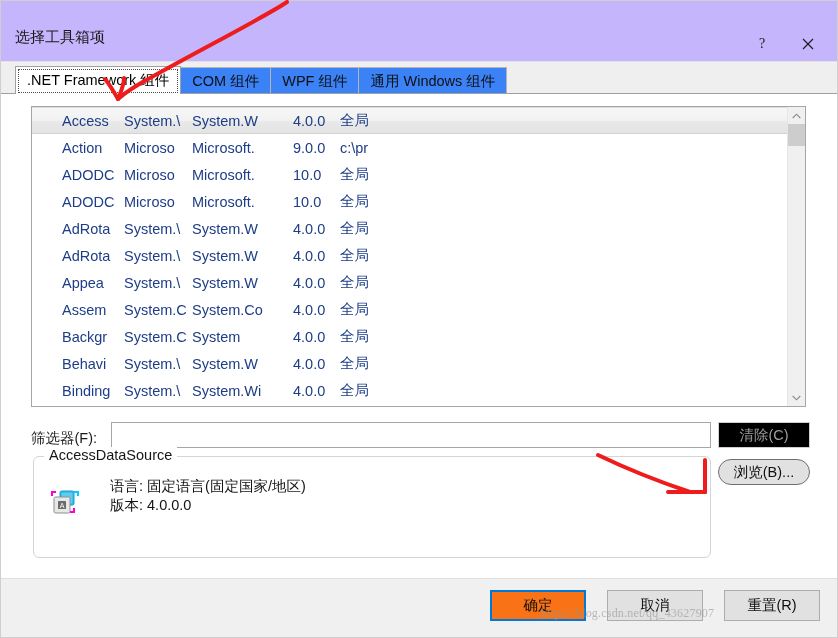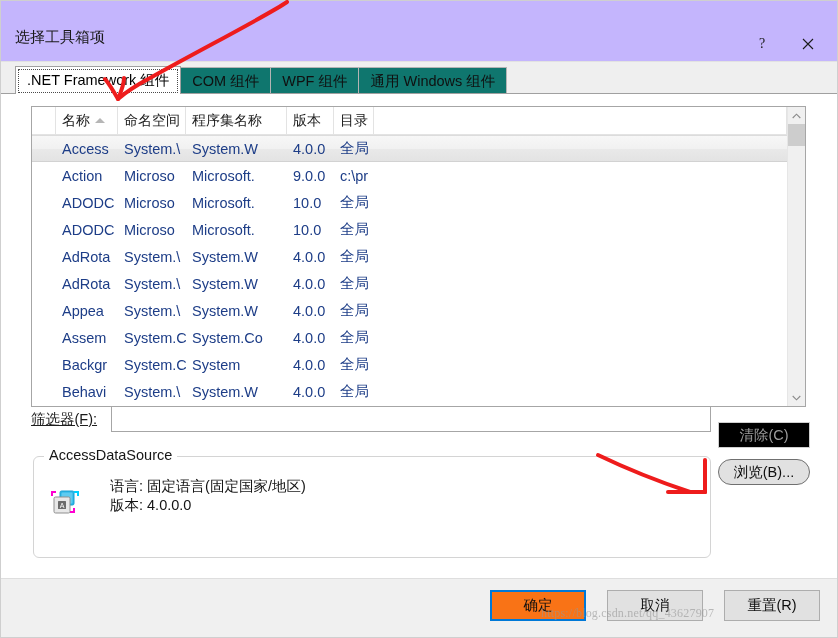--- a/index.html
+++ b/index.html
@@ -74,21 +74,21 @@
     align-items: flex-end;
     height: 28px;
   }
   .tab {
     height: 27px;
     box-sizing: border-box;
     display: flex; align-items: center;
     padding: 0 11px;
     font-size: 14.5px;
     color: #101010;
-    background: #0f766e;
+    background: #3b82f6;
     border: 1px solid #b4b4b4;
     border-bottom: none;
     margin-right: -1px;
     white-space: nowrap;
     cursor: default;
     position: relative;
   }
   .tab.active {
     background: #ffffff;
     border-color: #a0a0a0;
@@ -227,26 +227,25 @@
     position: absolute;
     left: 0; top: 17px;
     width: 17px; height: 22px;
     background: #cdcdcd;
     cursor: default;
   }
 
   
   .filter-row {
     position: absolute;
-    left: 30px; top: 312px;
+    left: 30px; top: 328px;
     width: 775px;
     height: 26px;
     display: flex;
-    align-items: center;
-    text-decoration: underline;
+    align-items: flex-end;
   }
   .filter-label {
     font-size: 14.5px;
     color: #1a1a1a;
     width: 80px;
     flex: 0 0 80px;
     white-space: nowrap;
   }
   .filter-input {
     flex: 0 0 600px;
@@ -416,40 +415,20 @@
         <span>通用 Windows 组件</span>
       </div>
     </div>
   </div>
 
   <div class="dialog-body">
 
     <div class="listview">
       <div class="lv-main">
 
-        <div class="lv-header">
-          <div class="lv-h col-chk"></div>
-          <div class="lv-h col-name">
-            <span>名称</span>
-            <span class="sort-asc"></span>
-          </div>
-          <div class="lv-h col-ns">
-            <span>命名空间</span>
-          </div>
-          <div class="lv-h col-asm">
-            <span>程序集名称</span>
-          </div>
-          <div class="lv-h col-ver">
-            <span>版本</span>
-          </div>
-          <div class="lv-h col-dir">
-            <span>目录</span>
-          </div>
-          <div class="lv-h col-rest"></div>
-        </div>
 
         <div class="lv-rows" id="rows-host">
             <div class="lv-row selected">
               <div class="lv-c col-chk chk"></div>
               <div class="lv-c col-name">Access</div>
               <div class="lv-c col-ns">System.\</div>
               <div class="lv-c col-asm">System.W</div>
               <div class="lv-c col-ver">4.0.0</div>
               <div class="lv-c col-dir">全局</div>
               <div class="lv-c col-rest"></div>

